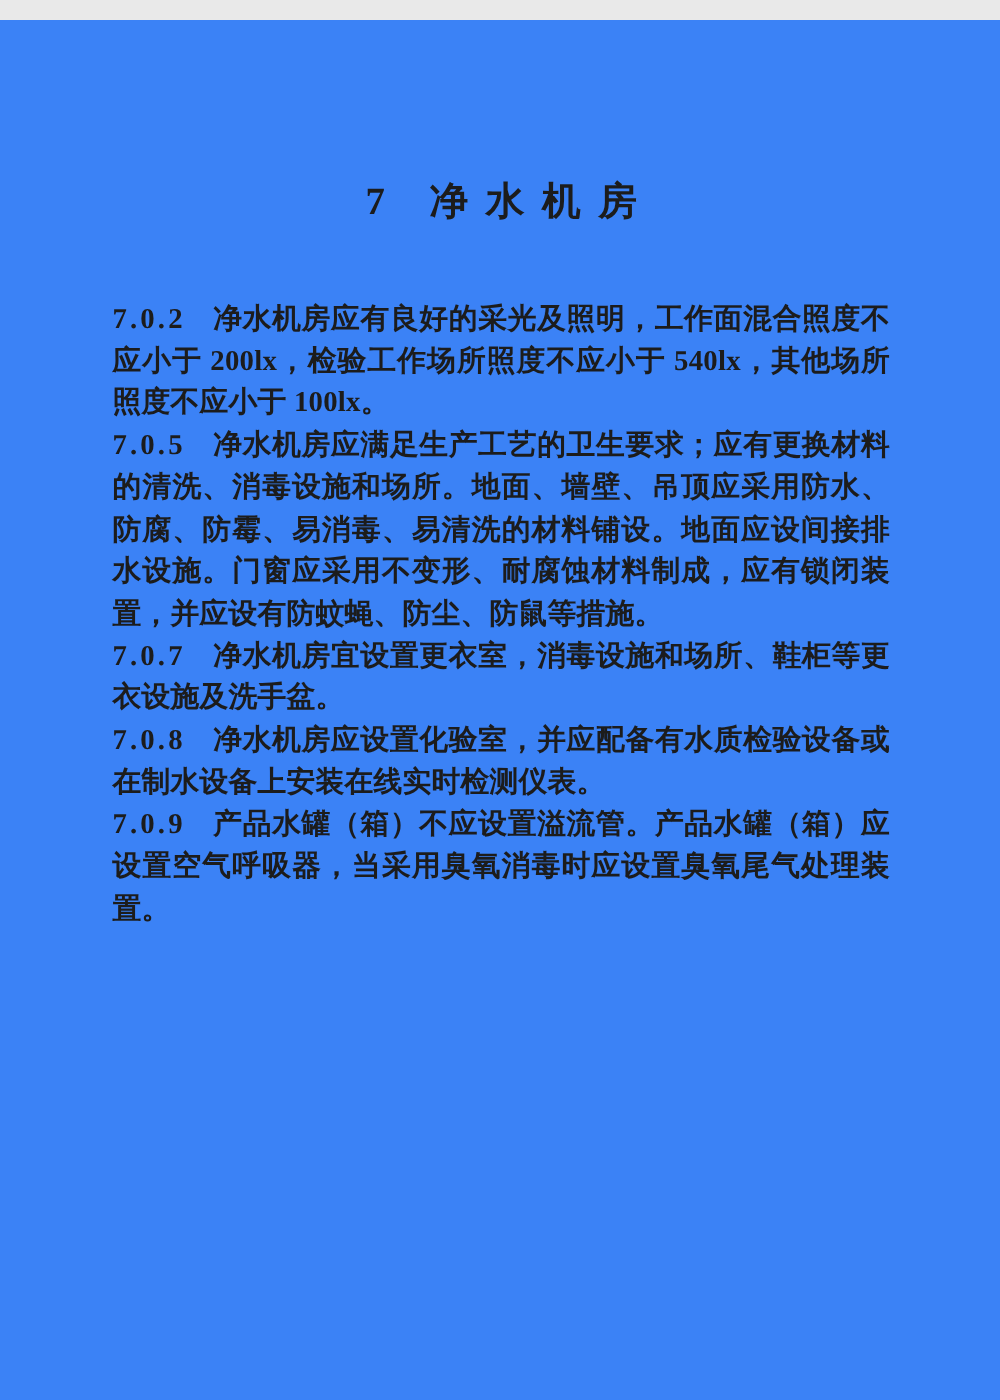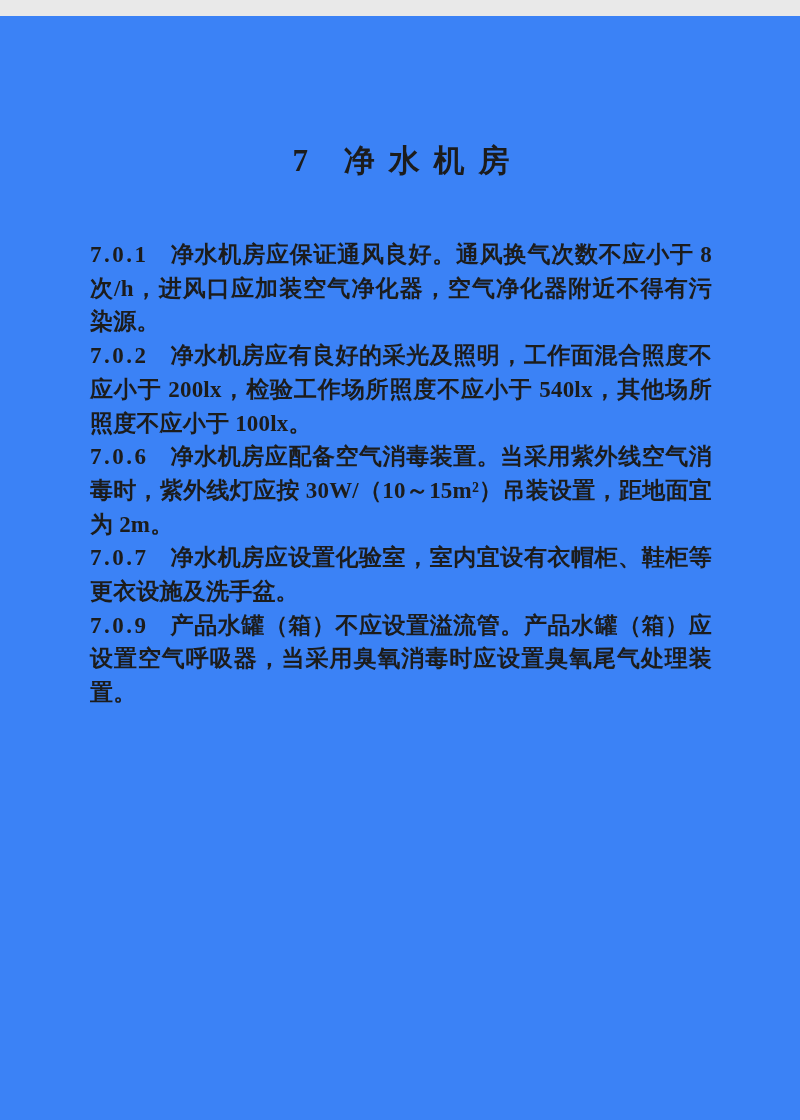--- a/index.html
+++ b/index.html
@@ -59,43 +59,43 @@
 <body>
 
 <div class="page">
   <div class="content">
 
     <h1 class="chapter-title">
       <span class="title-num">7</span>
       <span class="title-text">净水机房</span>
     </h1>
 
-    <p class="clause">
-      <span class="clause-num">7.0.1</span>
-      <span class="clause-text">净水机房应保证通风良好。通风换气次数不应小于 8 次/h，进风口应加装空气净化器，空气净化器附近不得有污染源。</span>
-    </p>
 
     <p class="clause">
       <span class="clause-num">7.0.2</span>
       <span class="clause-text">净水机房应有良好的采光及照明，工作面混合照度不应小于 200lx，检验工作场所照度不应小于 540lx，其他场所照度不应小于 100lx。</span>
     </p>
 
 
 
+    <p class="clause">
+      <span class="clause-num">7.0.5</span>
+      <span class="clause-text">净水机房应满足生产工艺的卫生要求；应有更换材料的清洗、消毒设施和场所。地面、墙壁、吊顶应采用防水、防腐、防霉、易消毒、易清洗的材料铺设。地面应设间接排水设施。门窗应采用不变形、耐腐蚀材料制成，应有锁闭装置，并应设有防蚊蝇、防尘、防鼠等措施。</span>
+    </p>
+
 
     <p class="clause">
-      <span class="clause-num">7.0.6</span>
-      <span class="clause-text">净水机房应配备空气消毒装置。当采用紫外线空气消毒时，紫外线灯应按 30W/（10～15m²）吊装设置，距地面宜为 2m。</span>
+      <span class="clause-num">7.0.7</span>
+      <span class="clause-text">净水机房宜设置更衣室，消毒设施和场所、鞋柜等更衣设施及洗手盆。</span>
     </p>
 
     <p class="clause">
-      <span class="clause-num">7.0.7</span>
-      <span class="clause-text">净水机房应设置化验室，室内宜设有衣帽柜、鞋柜等更衣设施及洗手盆。</span>
+      <span class="clause-num">7.0.8</span>
+      <span class="clause-text">净水机房应设置化验室，并应配备有水质检验设备或在制水设备上安装在线实时检测仪表。</span>
     </p>
-
 
     <p class="clause">
       <span class="clause-num">7.0.9</span>
       <span class="clause-text">产品水罐（箱）不应设置溢流管。产品水罐（箱）应设置空气呼吸器，当采用臭氧消毒时应设置臭氧尾气处理装置。</span>
     </p>
 
   </div>
 </div>
 
 </body></html>

